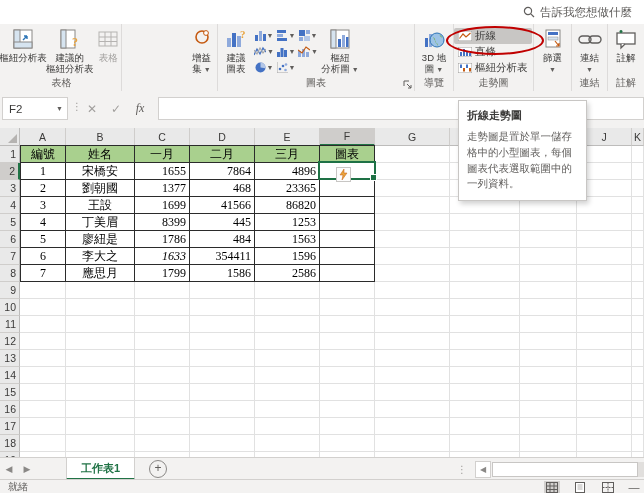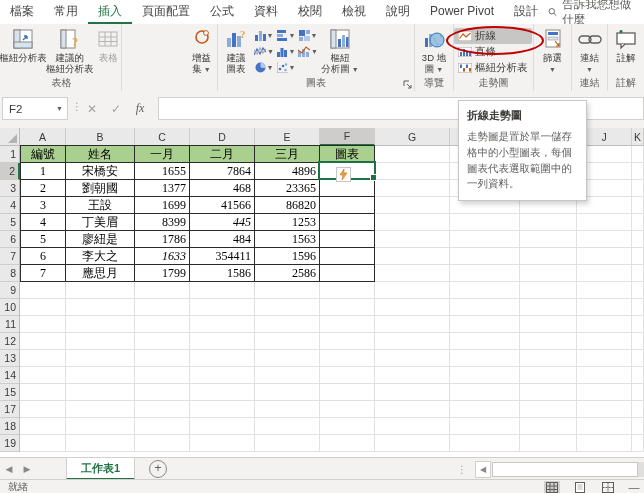--- a/index.html
+++ b/index.html
@@ -76,33 +76,20 @@
   .viewbtn{width:16px;height:12px;display:flex;align-items:center;justify-content:center;}
   .viewbtn.pressed{background:#d2d0ce;}
   .zoomminus{width:12px;text-align:center;color:#605e5c;font-size:11px;}
 </style>
 </head>
 <body>
 
 <div id="app">
 
   <div class="tabbar">
-    <div id="tabs-container" style="display:flex">
-        <div class="tab">檔案</div>
-        <div class="tab">常用</div>
-        <div class="tab active">插入</div>
-        <div class="tab">頁面配置</div>
-        <div class="tab">公式</div>
-        <div class="tab">資料</div>
-        <div class="tab">校閱</div>
-        <div class="tab">檢視</div>
-        <div class="tab">說明</div>
-        <div class="tab">Power Pivot</div>
-        <div class="tab">設計</div>
-      </div>
     <div class="tellme">
       <svg width="12" height="12" viewBox="0 0 12 12">
           <circle cx="5" cy="5" r="3.6" fill="none" stroke="#605e5c" stroke-width="1.2"></circle>
           <line x1="7.8" y1="7.8" x2="11" y2="11" stroke="#605e5c" stroke-width="1.2"></line>
         </svg>
       <span>告訴我您想做什麼</span>
     </div>
   </div>
 
   <div class="ribbon">
@@ -439,21 +426,21 @@
         <div class="gcell" style="width: 70px;"></div>
         <div class="gcell" style="width: 57px;"></div>
         <div class="gcell" style="width: 55px;"></div>
         <div class="gcell" style="width: 12px;"></div>
       </div>
       <div class="g-row">
         <div class="g-rh">5</div>
         <div class="gcell tcell tleft a-c" style="width: 46px;">4</div>
         <div class="gcell tcell a-c" style="width: 69px;">丁美眉</div>
         <div class="gcell tcell a-r" style="width: 55px;">8399</div>
-        <div class="gcell tcell a-r" style="width: 65px; font-style: italic;">445</div>
+        <div class="gcell tcell a-r" style="width: 65px;">445</div>
         <div class="gcell tcell a-r" style="width: 65px;">1253</div>
         <div class="gcell tcell" style="width: 55px;"></div>
         <div class="gcell" style="width: 75px;"></div>
         <div class="gcell" style="width: 70px;"></div>
         <div class="gcell" style="width: 57px;"></div>
         <div class="gcell" style="width: 55px;"></div>
         <div class="gcell" style="width: 12px;"></div>
       </div>
       <div class="g-row">
         <div class="g-rh">6</div>
@@ -576,20 +563,34 @@
         <div class="gcell" style="width: 65px;"></div>
         <div class="gcell" style="width: 55px;"></div>
         <div class="gcell" style="width: 75px;"></div>
         <div class="gcell" style="width: 70px;"></div>
         <div class="gcell" style="width: 57px;"></div>
         <div class="gcell" style="width: 55px;"></div>
         <div class="gcell" style="width: 12px;"></div>
       </div>
       <div class="g-row">
         <div class="g-rh">15</div>
+        <div class="gcell" style="width: 46px;"></div>
+        <div class="gcell" style="width: 69px;"></div>
+        <div class="gcell" style="width: 55px;"></div>
+        <div class="gcell" style="width: 65px;"></div>
+        <div class="gcell" style="width: 65px;"></div>
+        <div class="gcell" style="width: 55px;"></div>
+        <div class="gcell" style="width: 75px;"></div>
+        <div class="gcell" style="width: 70px;"></div>
+        <div class="gcell" style="width: 57px;"></div>
+        <div class="gcell" style="width: 55px;"></div>
+        <div class="gcell" style="width: 12px;"></div>
+      </div>
+      <div class="g-row">
+        <div class="g-rh">16</div>
         <div class="gcell" style="width: 46px;"></div>
         <div class="gcell" style="width: 69px;"></div>
         <div class="gcell" style="width: 55px;"></div>
         <div class="gcell" style="width: 65px;"></div>
         <div class="gcell" style="width: 65px;"></div>
         <div class="gcell" style="width: 55px;"></div>
         <div class="gcell" style="width: 75px;"></div>
         <div class="gcell" style="width: 70px;"></div>
         <div class="gcell" style="width: 57px;"></div>
         <div class="gcell" style="width: 55px;"></div>

